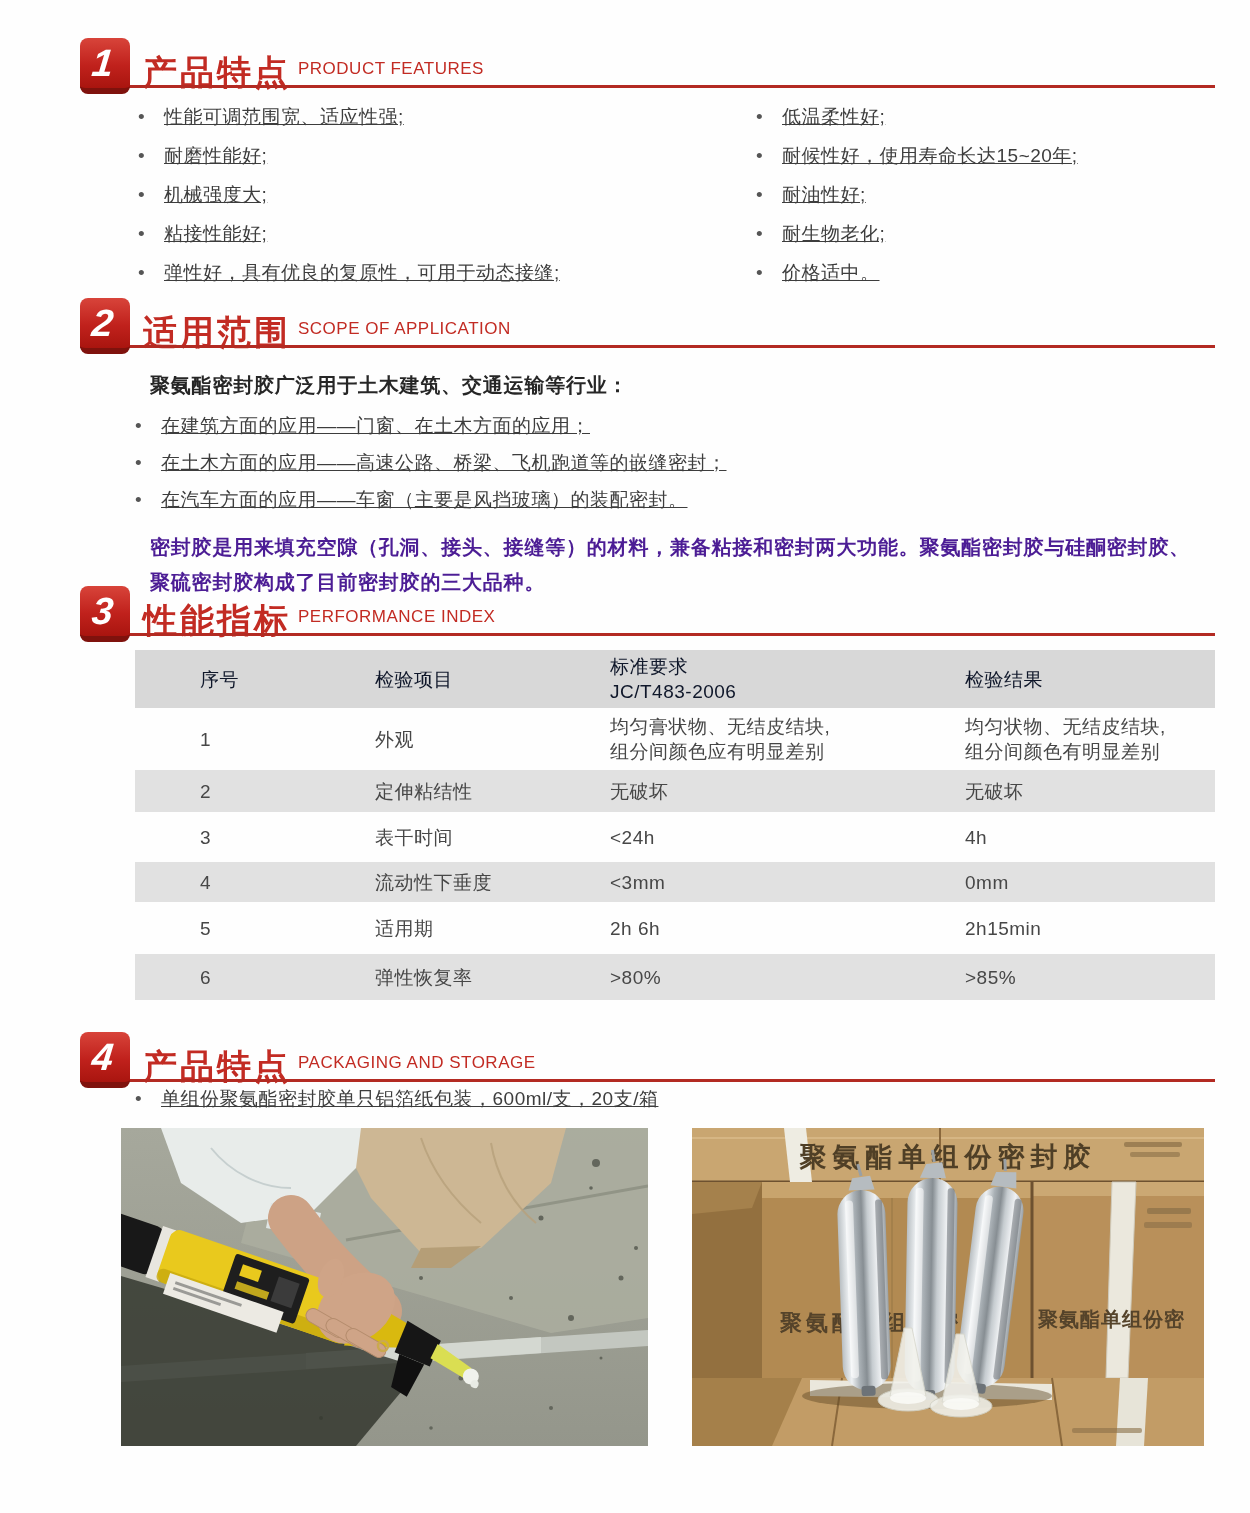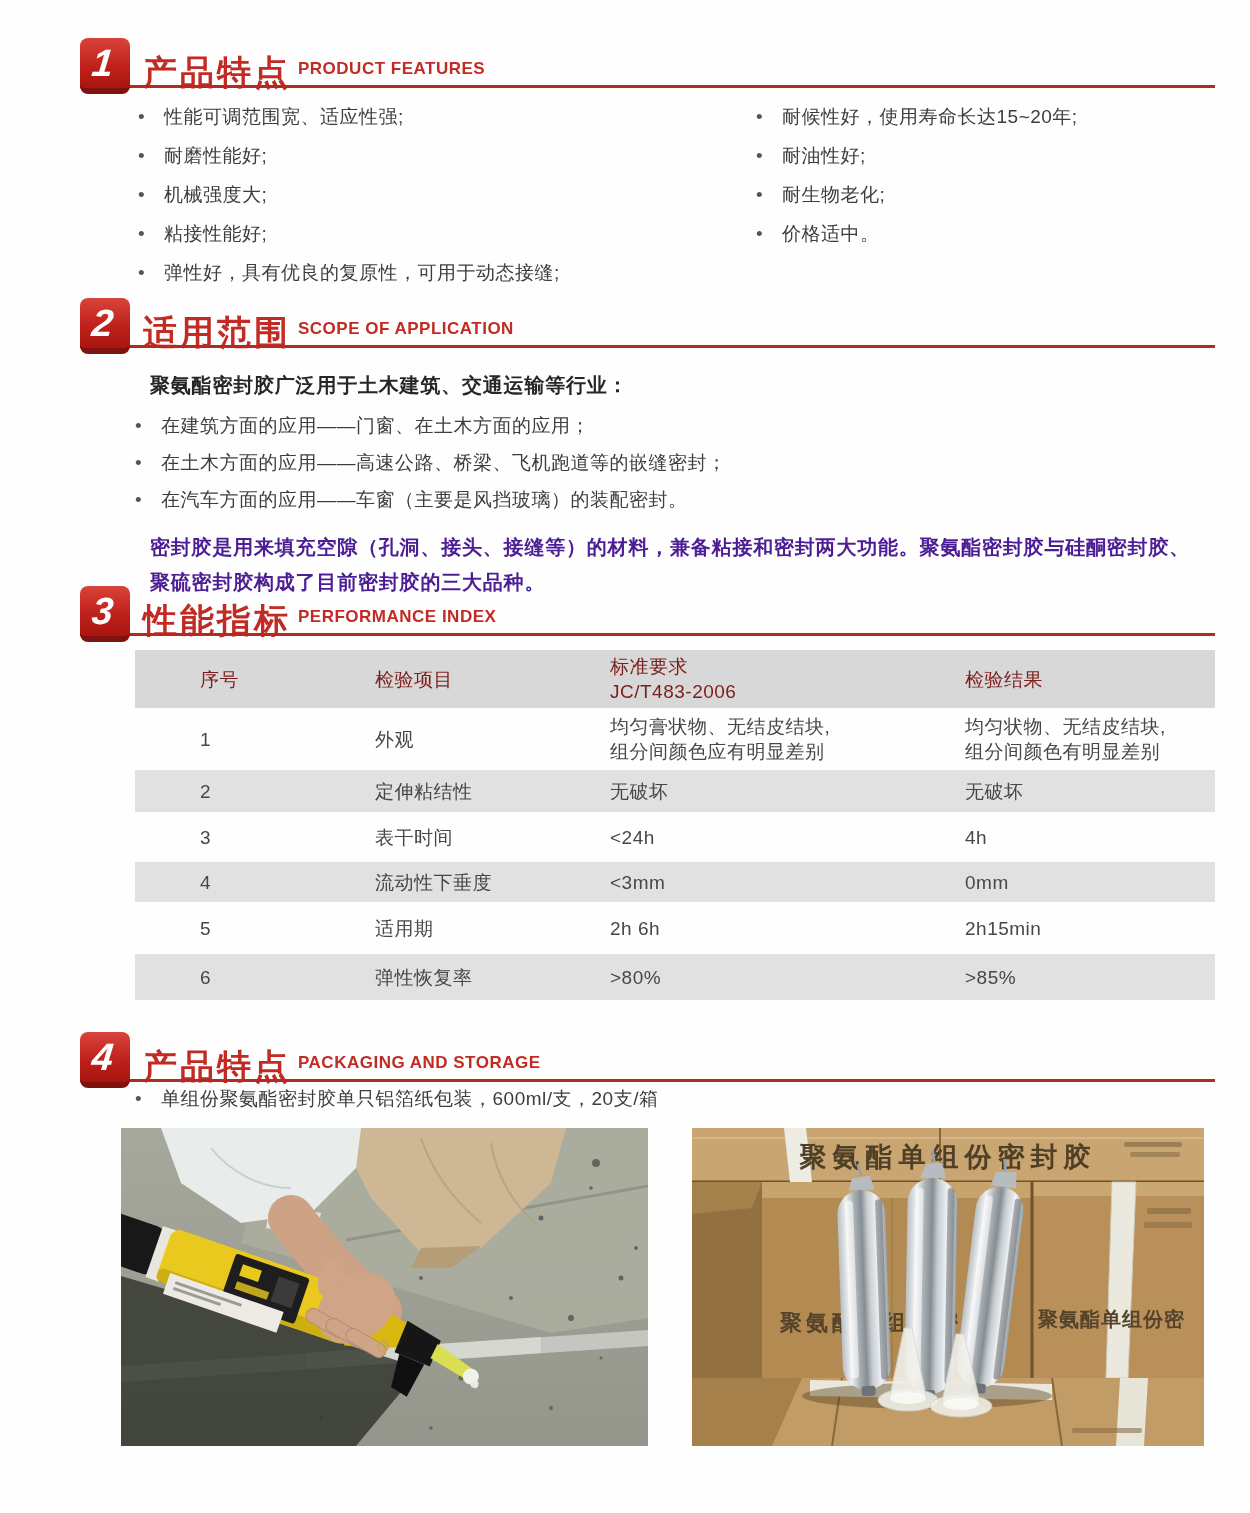--- a/index.html
+++ b/index.html
@@ -10,44 +10,44 @@
 
   
   .sec-header{position:relative;height:50px;}
   .sec-line{position:absolute;left:0;right:0;bottom:0;height:3px;background:#b32a22;}
   .sec-num-box{position:absolute;left:0;top:0;width:50px;height:50px;z-index:2;
     background:linear-gradient(180deg,#d8443a 0%,#c0211c 55%,#a9150f 100%);
     border-radius:8px;border-bottom:6px solid #7f120d;box-sizing:content-box;
     display:flex;align-items:center;justify-content:center;}
   .sec-num{color:#fff;font-size:38px;font-weight:bold;font-style:italic;transform:skewX(-6deg);padding-right:5px;}
   .sec-title{position:absolute;left:63px;top:12px;font-size:34px;font-weight:bold;color:#c22b23;letter-spacing:3px;}
-  .sec-sub{position:absolute;left:218px;bottom:9px;font-size:17px;font-weight:bold;color:#c22b23;letter-spacing:.5px;}
+  .sec-sub{position:absolute;left:218px;bottom:9px;font-size:17px;font-weight:normal;color:#c22b23;letter-spacing:.5px;}
 
   
   ul.blist{list-style:none;margin:0;padding:0 0 0 58px;}
-  ul.blist li{position:relative;padding-left:26px;font-size:19px;letter-spacing:.5px;color:#3d3d3d;}
+  ul.blist li{position:relative;padding-left:26px;font-size:19px;letter-spacing:.5px;color:#3d3d3d;text-decoration:underline;}
   ul.blist li::before{content:"•";position:absolute;left:0;top:0;color:#555;}
   .cols{display:flex;margin-top:16px;}
   .cols ul:first-child{width:560px;}
   #sec1 li{height:39px;line-height:26px;}
 
   
   .s2-intro{margin:24px 0 0 70px;font-size:20px;font-weight:bold;color:#262626;letter-spacing:.8px;}
   #sec2 ul.blist{margin-top:14px;padding-left:55px;}
   #sec2 li{height:37px;line-height:26px;}
   .s2-para{margin:6px 0 0 70px;width:1048px;font-size:20px;font-weight:bold;color:#4c1d95;
            line-height:35px;letter-spacing:.8px;}
 
   
   .ptable{margin:14px 0 0 55px;width:1080px;}
   .prow{display:grid;grid-template-columns:240px 235px 355px 250px;align-items:center;
         font-size:19px;color:#474747;letter-spacing:.5px;}
   .prow>div{white-space:pre-line;line-height:25px;}
   .prow>div:first-child{padding-left:65px;box-sizing:border-box;}
-  .phead{height:58px;background:#d8d8d8;color:#7f1d1d;}
+  .phead{height:58px;background:#d8d8d8;color:#0f172a;}
   .gray{background:#e1e1e1;}
   .h62{height:62px;} .h42{height:42px;} .h50{height:50px;} .h40{height:40px;} .h52{height:52px;} .h46{height:46px;}
 
   
   #sec4 ul.blist{margin-top:4px;padding-left:55px;}
   #sec4 li{height:30px;line-height:26px;}
   .photos{display:flex;gap:44px;margin:12px 0 0 41px;}
   .photo{display:block;}
 </style>
 </head>
@@ -66,20 +66,21 @@
     </div>
     <div class="cols">
       <ul class="blist">
         <li>性能可调范围宽、适应性强;</li>
         <li>耐磨性能好;</li>
         <li>机械强度大;</li>
         <li>粘接性能好;</li>
         <li>弹性好，具有优良的复原性，可用于动态接缝;</li>
       </ul>
       <ul class="blist">
+        <li>低温柔性好;</li>
         <li>耐候性好，使用寿命长达15~20年;</li>
         <li>耐油性好;</li>
         <li>耐生物老化;</li>
         <li>价格适中。</li>
       </ul>
     </div>
   </div>
 
   <div class="sec" id="sec2">
     <div class="sec-header">

